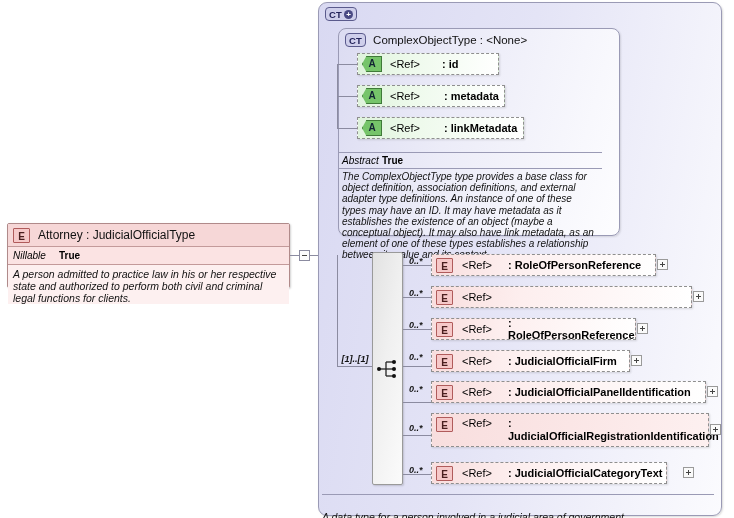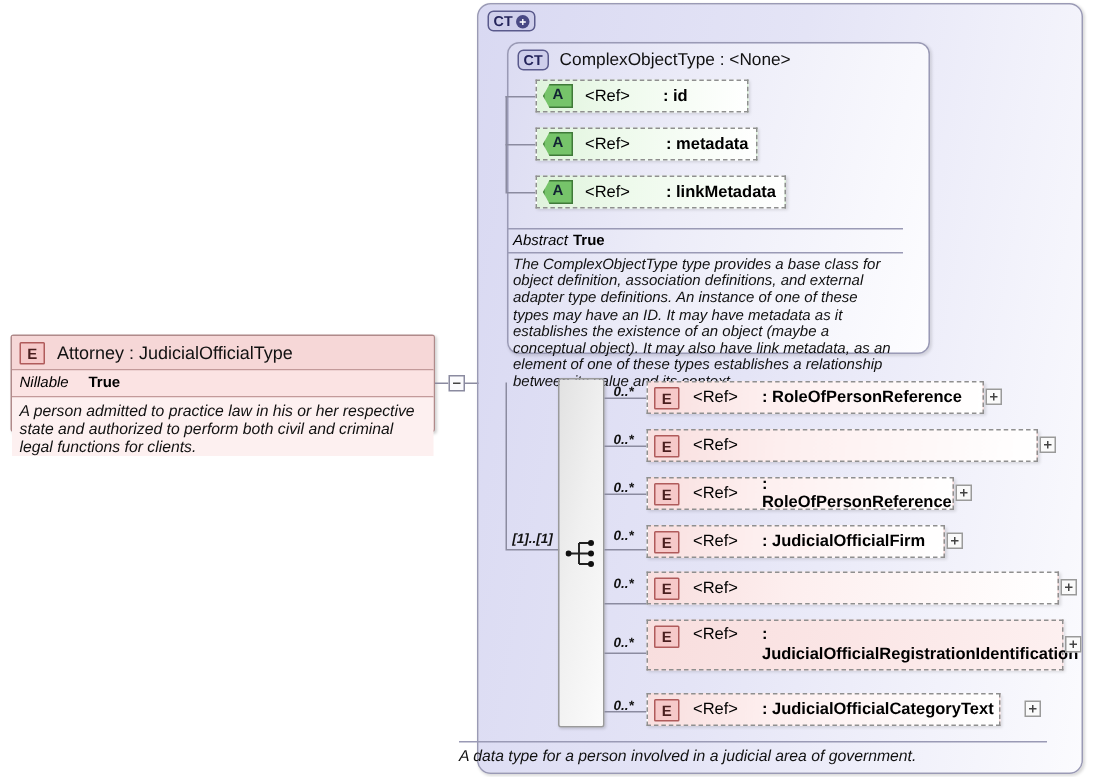--- a/index.html
+++ b/index.html
@@ -203,24 +203,24 @@
   .plusbtn{
     position:absolute;width:11px;height:11px;
     border:1px solid #9a9a9a;background:#fafafa;box-sizing:border-box;
   }
   .plusbtn::before{content:"";position:absolute;left:2px;top:4px;width:5px;height:1px;background:#444;}
   .plusbtn::after{content:"";position:absolute;left:4px;top:2px;width:1px;height:5px;background:#444;}
   .stub{position:absolute;height:1px;background:#8b8ba0;left:403px;width:28px;}
 
   
   #ct-bottom-desc{
-    left:306px;top:494px;width:392px;height:16px;
+    left:322px;top:494px;width:392px;height:16px;
     border-top:1px solid #9a9ab5;
     font-style:italic;font-size:10.5px;color:#111;
-    padding-top:3px;box-sizing:border-box;
+    padding-top:16px;box-sizing:border-box;
   }
 </style>
 </head>
 <body>
 
 <div class="abs" id="attorney-node">
   <div class="title-row">
     <span class="badge-e">E</span>
     <span class="title-text">Attorney : JudicialOfficialType</span>
   </div>
@@ -342,20 +342,21 @@
   <span class="el-ref">&lt;Ref&gt;</span>
   <span class="el-name">: JudicialOfficialFirm</span>
 </div>
 <div class="plusbtn" style="left:631px;top:355px;"></div>
 
 <div class="abs stub" style="top:402px;"></div>
 <div class="mult" style="left:409px;top:384px;">0..*</div>
 <div class="abs el-node" style="left:431px;top:381px;width:275px;">
   <span class="badge-e">E</span>
   <span class="el-ref">&lt;Ref&gt;</span>
+  <span class="el-name">: JudicialOfficialPanelIdentification</span>
 </div>
 <div class="plusbtn" style="left:707px;top:386px;"></div>
 
 <div class="abs stub" style="top:435px;"></div>
 <div class="mult" style="left:409px;top:423px;">0..*</div>
 <div class="abs el-node tall" style="left:431px;top:413px;width:278px;background:linear-gradient(95deg,#f8dede 0%,#fbe6e6 50%,#fdf0f0 100%);">
   <span class="badge-e">E</span>
   <span class="el-ref">&lt;Ref&gt;</span>
   <span class="el-name" style="width:185px;">: JudicialOfficialRegistrationIdentification</span>
 </div>

